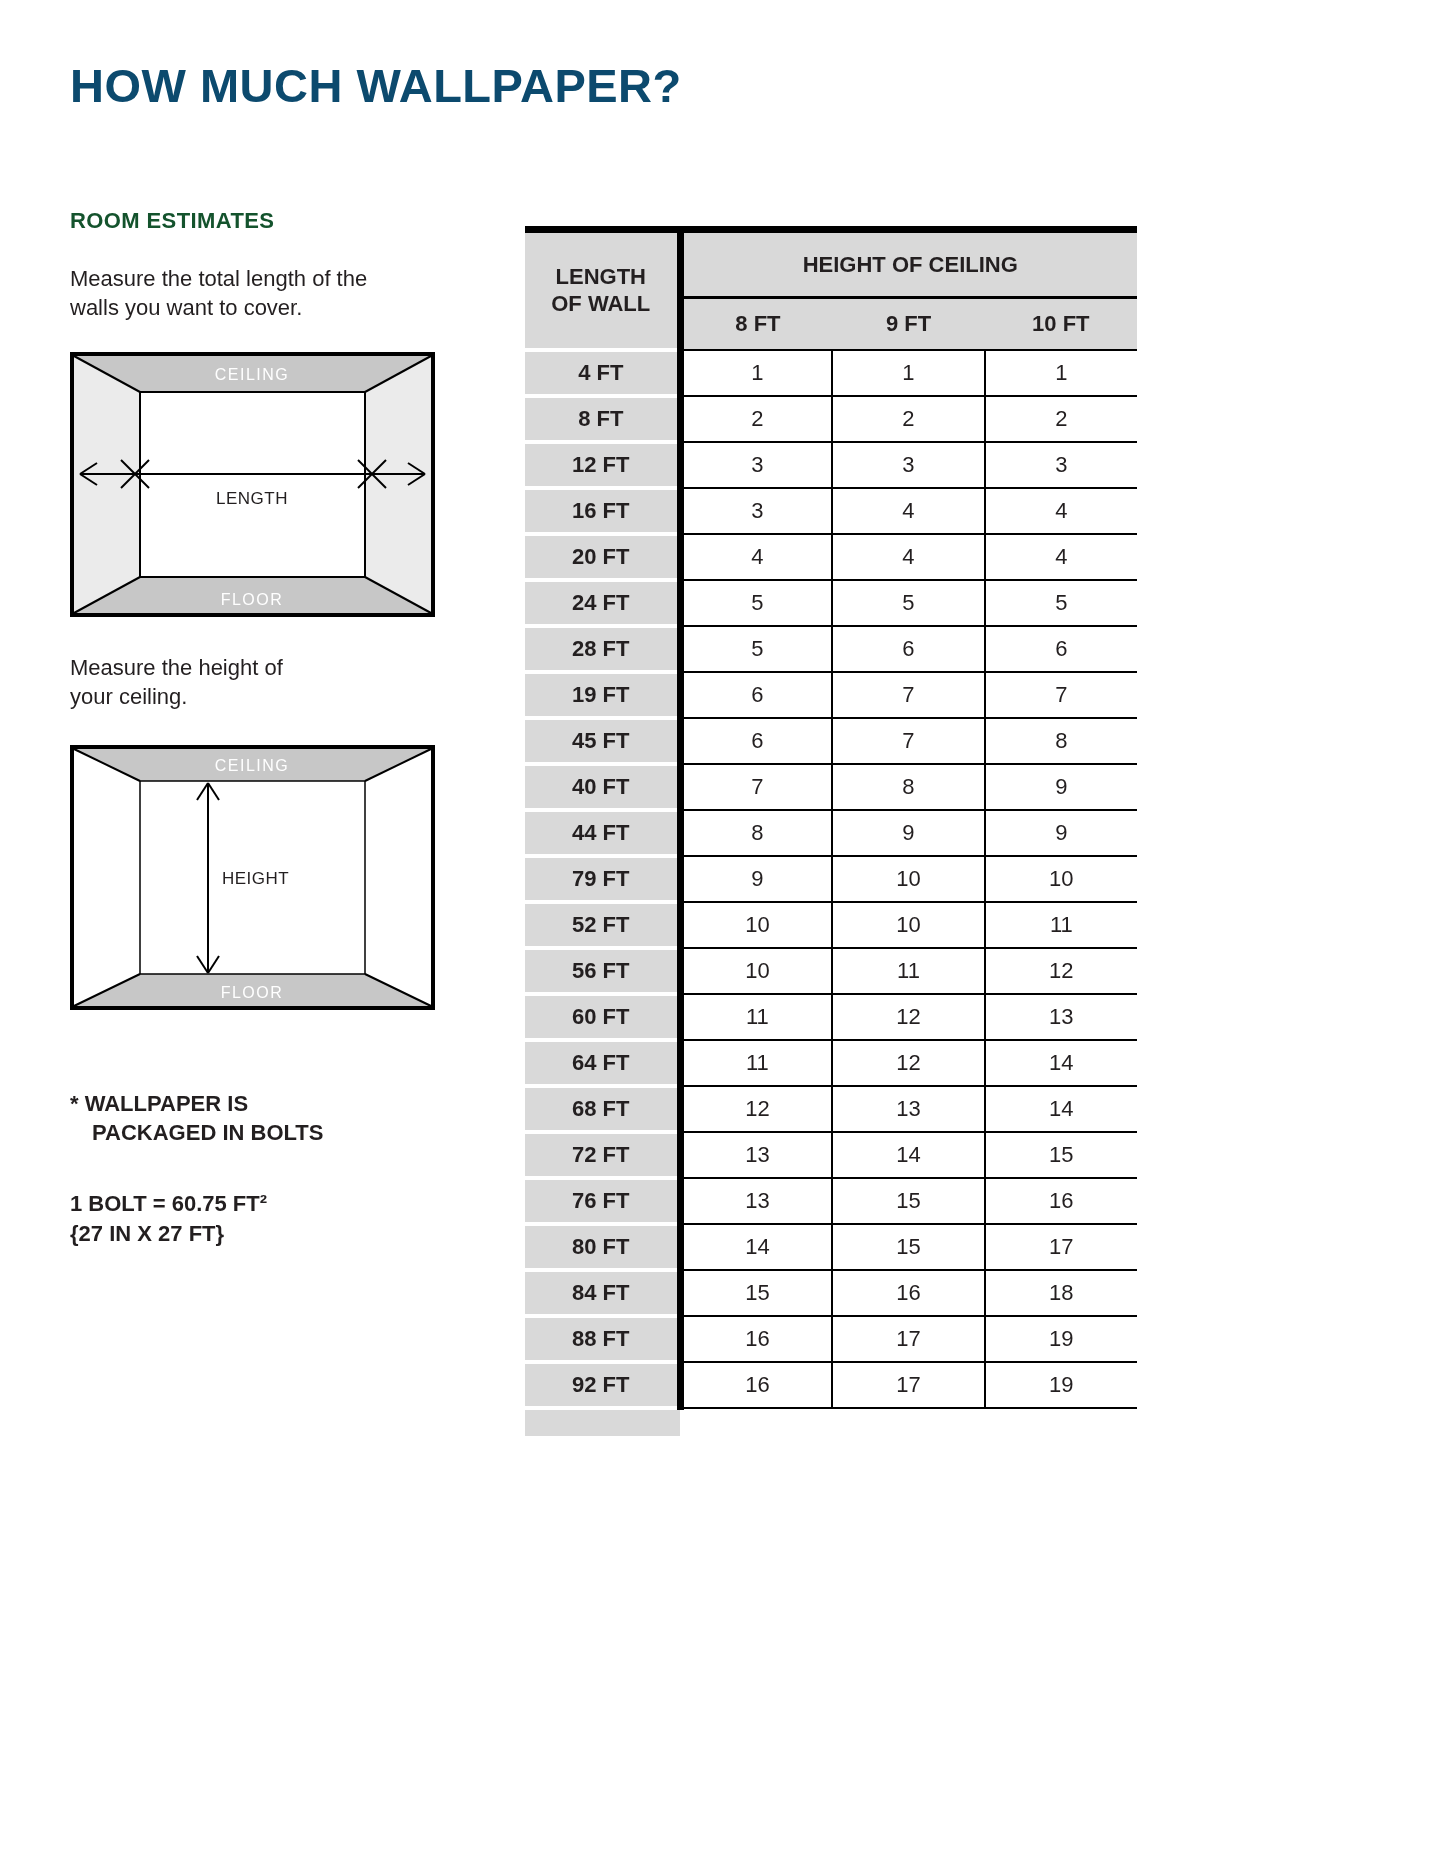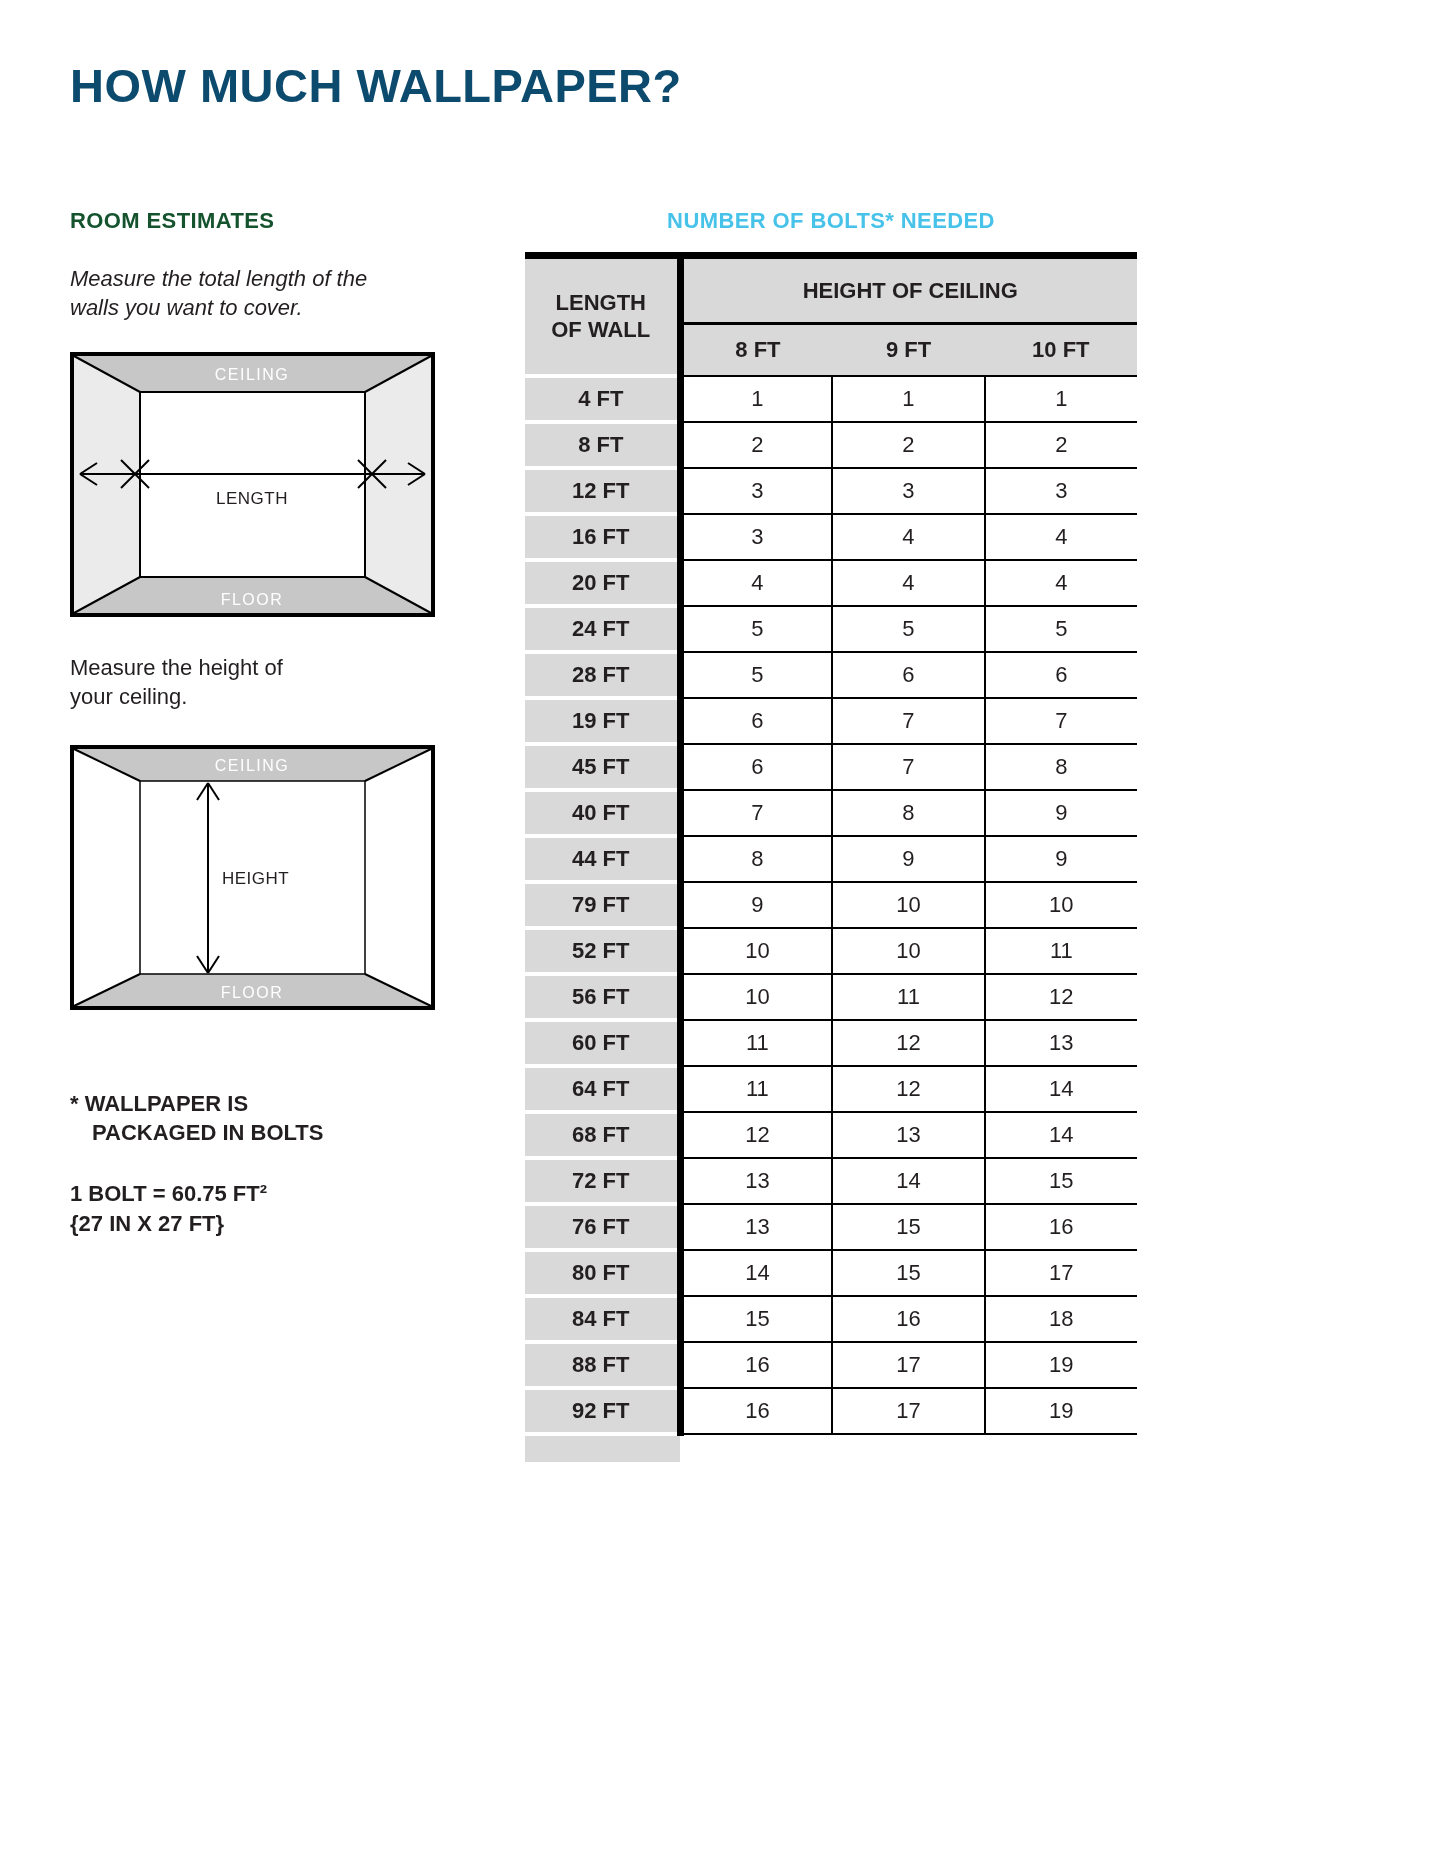--- a/index.html
+++ b/index.html
@@ -22,28 +22,28 @@
 
   
   .left-col { width:365px; flex:0 0 365px; }
   .section-heading {
     color:#14532d;
     font-size:22px;
     font-weight:bold;
     letter-spacing:0.4px;
   }
   .para { font-size:22px; line-height:1.32; margin-top:30px; color:#231F20; }
-  .para-1 { max-width:315px;font-style:italic; }
+  .para-1 { max-width:315px; }
   .para-2 { max-width:245px; margin-top:36px; }
   .para-3 { max-width:340px; margin-top:34px; }
   .diagram { display:block; margin-top:30px; }
   .diagram-2 { margin-top:34px; }
   .note { margin-top:80px; font-size:22px; font-weight:bold; line-height:1.3; }
   .note-line2 { padding-left:22px; }
-  .bolt-info { margin-top:32px; font-size:22px; font-weight:bold; line-height:1.35; }
+  .bolt-info { margin-top:42px; font-size:22px; font-weight:bold; line-height:1.35; }
 
   
   .right-col { margin-left:90px; width:612px; flex:0 0 612px; }
   .table-heading {
     color:#47C2E9;
     font-size:22px;
     font-weight:bold;
     letter-spacing:0.4px;
     text-align:center;
   }
@@ -179,21 +179,20 @@
 
       <div class="bolt-info">
         <div>1 BOLT = 60.75 FT²</div>
         <div>{27 IN X 27 FT}</div>
       </div>
 
     </div>
 
     <div class="right-col">
 
-      <h2 class="table-heading">NUMBER OF BOLTS* NEEDED</h2>
 
       <table class="bolts-table">
         <thead>
           <tr>
             <th class="len-head" rowspan="2">LENGTH OF WALL</th>
             <th class="group-head" colspan="3">HEIGHT OF CEILING</th>
           </tr>
           <tr class="sub-head">
             <th>8 FT</th>
             <th>9 FT</th>

